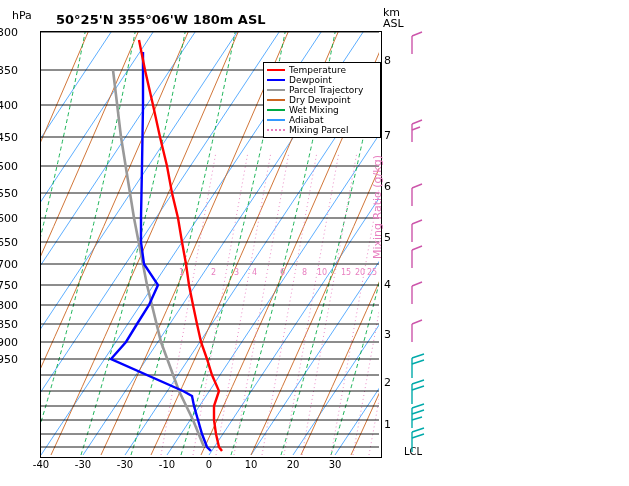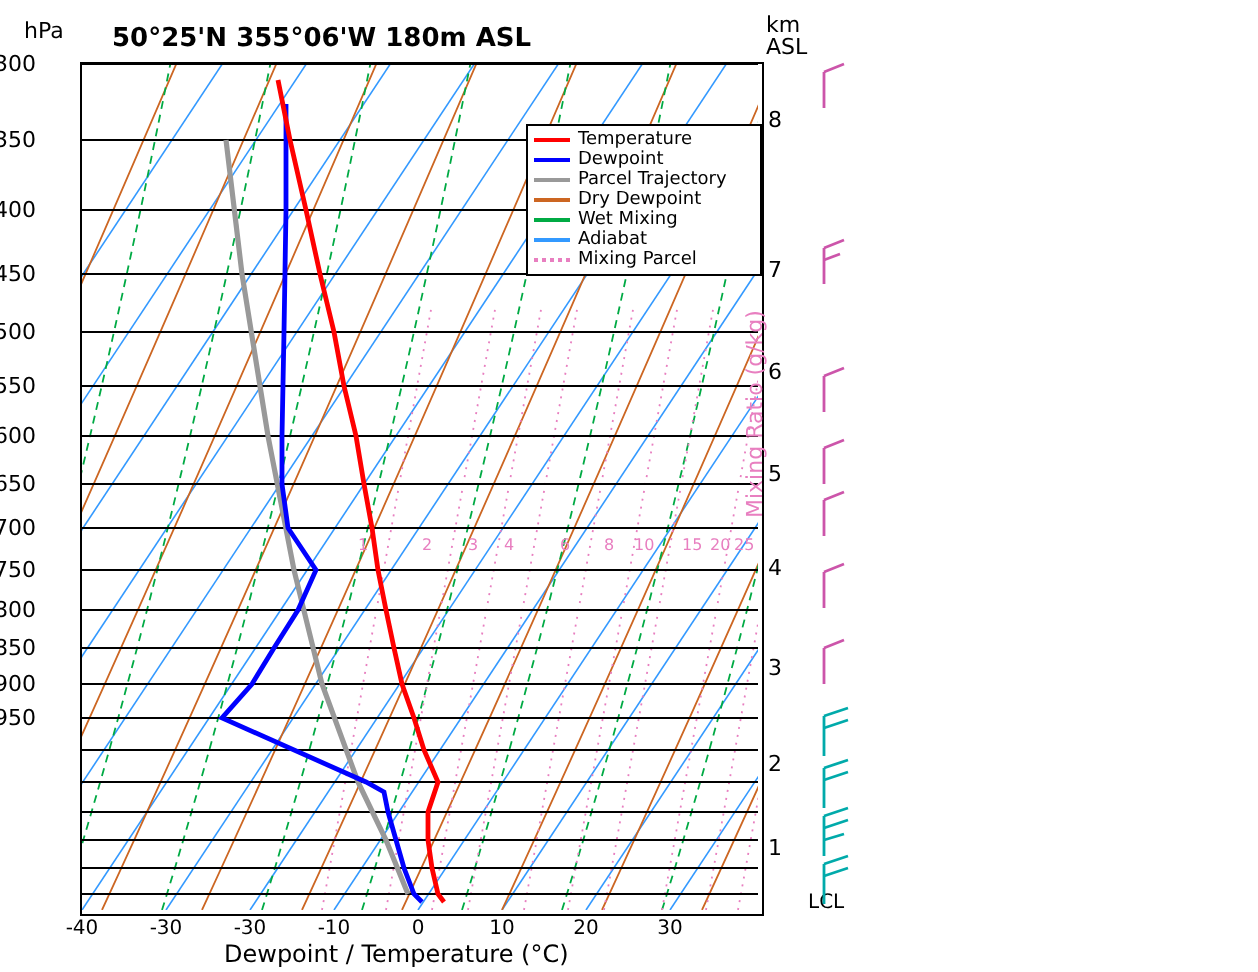--- a/index.html
+++ b/index.html
@@ -217,21 +217,20 @@
 
   <div class="abs t-label" style="left:41px">-40</div>
   <div class="abs t-label" style="left:83px">-30</div>
   <div class="abs t-label" style="left:125px">-30</div>
   <div class="abs t-label" style="left:167px">-10</div>
   <div class="abs t-label" style="left:209px">0</div>
   <div class="abs t-label" style="left:251px">10</div>
   <div class="abs t-label" style="left:293px">20</div>
   <div class="abs t-label" style="left:335px">30</div>
 
-  <div class="abs xaxis-title">Dewpoint / Temperature (°C)</div>
 
   <div class="abs h-label" style="top:56px">8</div>
   <div class="abs h-label" style="top:131px">7</div>
   <div class="abs h-label" style="top:182px">6</div>
   <div class="abs h-label" style="top:233px">5</div>
   <div class="abs h-label" style="top:280px">4</div>
   <div class="abs h-label" style="top:330px">3</div>
   <div class="abs h-label" style="top:378px">2</div>
   <div class="abs h-label" style="top:420px">1</div>
   <div class="abs lcl-label" style="top:442px">LCL</div>

